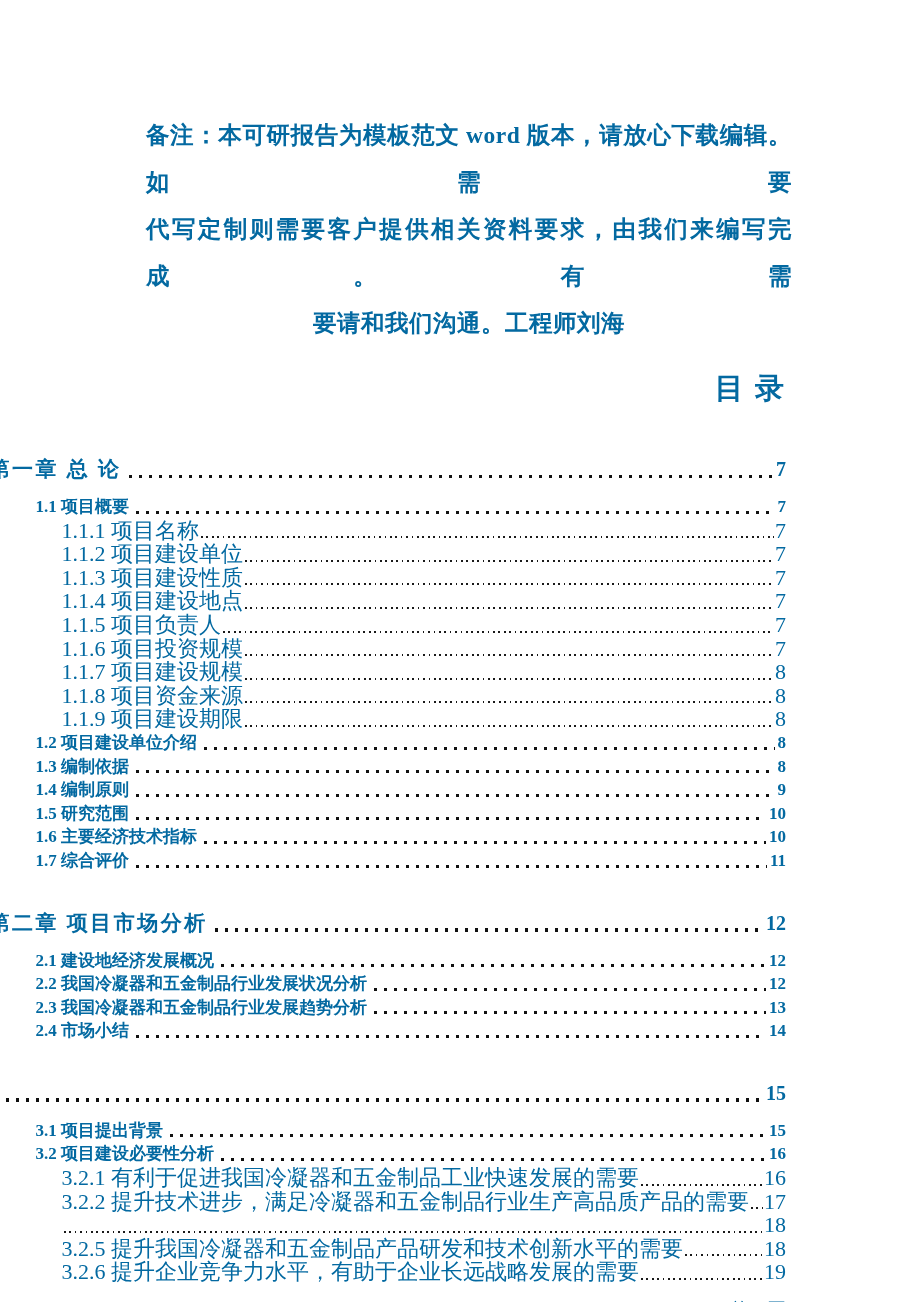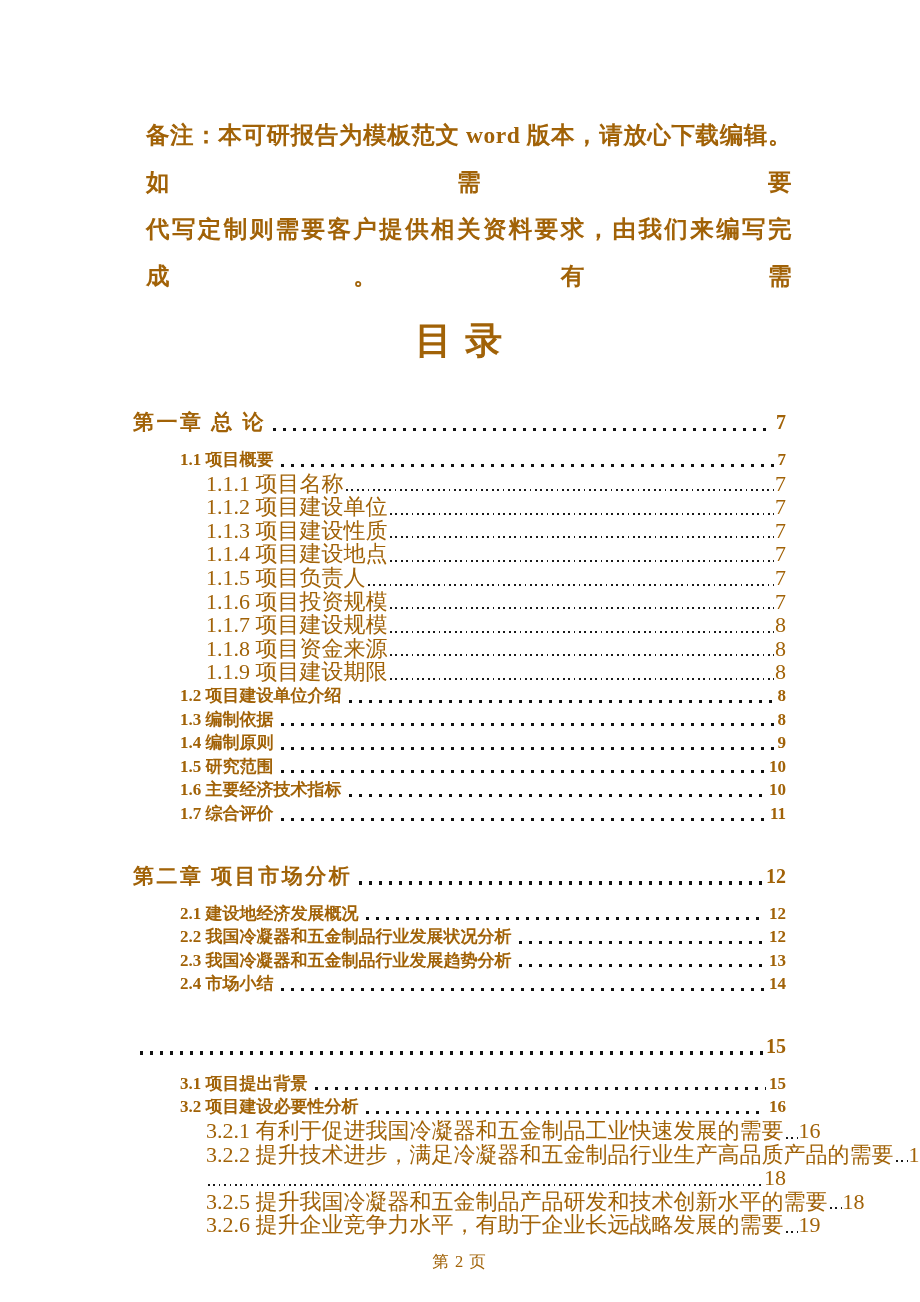--- a/index.html
+++ b/index.html
@@ -1,38 +1,39 @@
 <!DOCTYPE html>
 <html><head>
 <meta charset="utf-8">
 <style>
   html,body{margin:0;padding:0;background:#ffffff;}
   .page{
     position:relative;
     width:920px;height:1302px;
     background:#ffffff;
-    color:#a16207;
+    color:#0369a1;
     font-family:"Liberation Serif","DejaVu Serif",serif;
     display:flex;flex-direction:column;
     box-sizing:border-box;
     padding:112px 134px 0 133px;
     overflow:hidden;
+    align-items:flex-end;
   }
   
   .note{margin-left:13px;margin-right:-6px;font-weight:bold;}
   .note-line{
     font-size:23.5px;line-height:47px;
     text-align:justify;text-align-last:justify;
     letter-spacing:0.5px;white-space:nowrap0;
   }
   .note-line.centered{text-align:center;text-align-last:center;}
   
   .toc-title{
     margin-top:21px;
-    font-size:37px;line-height:40px;font-weight:bold;
+    font-size:29px;line-height:40px;font-weight:bold;
     text-align:center;letter-spacing:2px;
   }
   
   #toc{display:flex;flex-direction:column;}
   .toc-row{display:flex;align-items:baseline;}
   .toc-row .lbl{white-space:nowrap;}
   .toc-row .pg{white-space:nowrap;}
   .lvl1{
     font-weight:bold;font-size:21px;line-height:30px;
     margin-top:35px;margin-bottom:11px;
@@ -60,20 +61,21 @@
   }
 </style>
 </head>
 <body>
 
 <div class="page">
 
   <div class="note">
     <div class="note-line">备注：本可研报告为模板范文 word 版本，请放心下载编辑。如需要</div>
     <div class="note-line">代写定制则需要客户提供相关资料要求，由我们来编写完成。有需</div>
+    <div class="note-line centered">要请和我们沟通。工程师刘海</div>
   </div>
 
   <div class="toc-title">目 录</div>
 
   <div id="toc">
       <div class="toc-row lvl1">
         <span class="lbl">第一章 总 论</span>
         <span class="dots sparse"></span>
         <span class="pg">7</span>
       </div>

